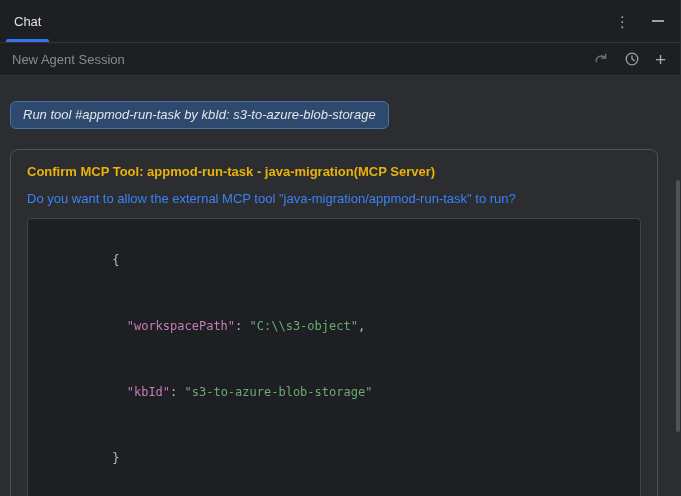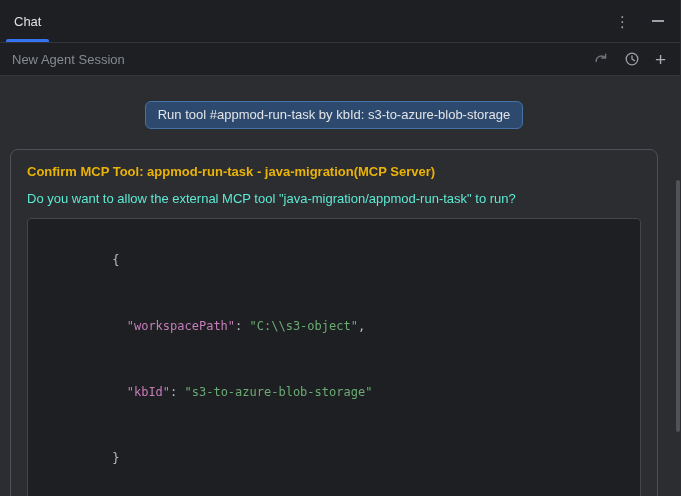--- a/index.html
+++ b/index.html
@@ -34,35 +34,35 @@
     height: 33px; background: #1e1f22; border-bottom: 1px solid #323438;
     display: flex; align-items: center; padding: 0 14px 0 12px; flex: none;
   }
   .session-title { font-size: 13px; color: #868a91; }
   .session-actions { margin-left: auto; display: flex; align-items: center; gap: 15px; }
   .plus-glyph { font-size: 19px; line-height: 1; color: #a8abb2; font-weight: 400; }
 
   
   .chat-area { flex: 1; background: #2b2d30; padding: 12px 22px 0 10px; position: relative; }
 
-  .bubble-row { display: flex; justify-content: center; margin-top: 13px; }
+  .bubble-row { display: flex; justify-content: flex-start; margin-top: 13px; font-style: italic; }
   .user-bubble {
     background: var(--bubble-bg, #2D4A6E); border: 1px solid var(--bubble-border, #4472A4);
     border-radius: 6px; padding: 5px 12px; font-size: 13px; line-height: 16px; color: #e2e4e8;
   }
 
   .assistant-text { margin-top: 9px; font-size: 13px; line-height: 17px; color: #dfe1e5; }
 
   
   .confirm-card {
     margin-top: 20px; border: 1px solid #4e5157; border-radius: 8px;
     padding: 14px 16px; background: #2b2d30;
   }
   .card-title { font-size: 13px; line-height: 16px; font-weight: 700; color: #eab308; }
-  .card-question { margin-top: 11px; font-size: 13px; line-height: 16px; color: #5eead4; }
+  .card-question { margin-top: 11px; font-size: 13px; line-height: 16px; color: #3b82f6; }
   .code-block {
     margin-top: 11px; background: #1e1f22; border: 1px solid #43454a; border-radius: 4px;
     padding: 8px 12px;
     font-family: "DejaVu Sans Mono", "Liberation Mono", monospace;
     font-size: 12px; line-height: 22px; color: #bcbec4;
   }
   .code-line { white-space: pre; }
   .tok-key { color: var(--json-key, #C77DBB); }
   .tok-str { color: var(--json-string, #6AAB73); }
 

